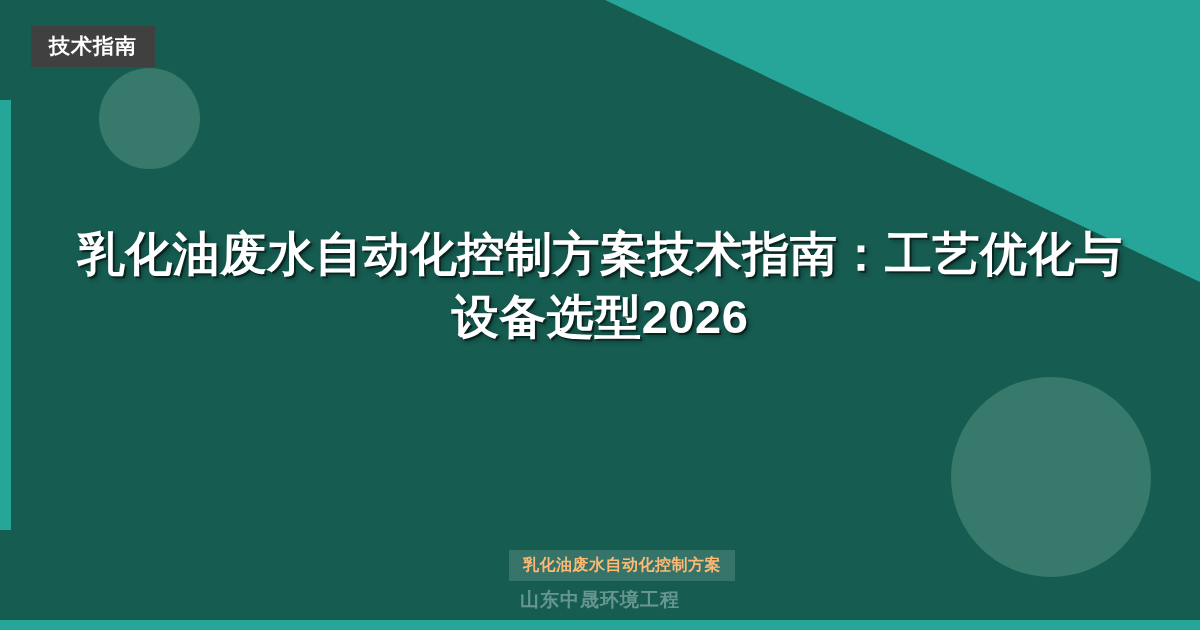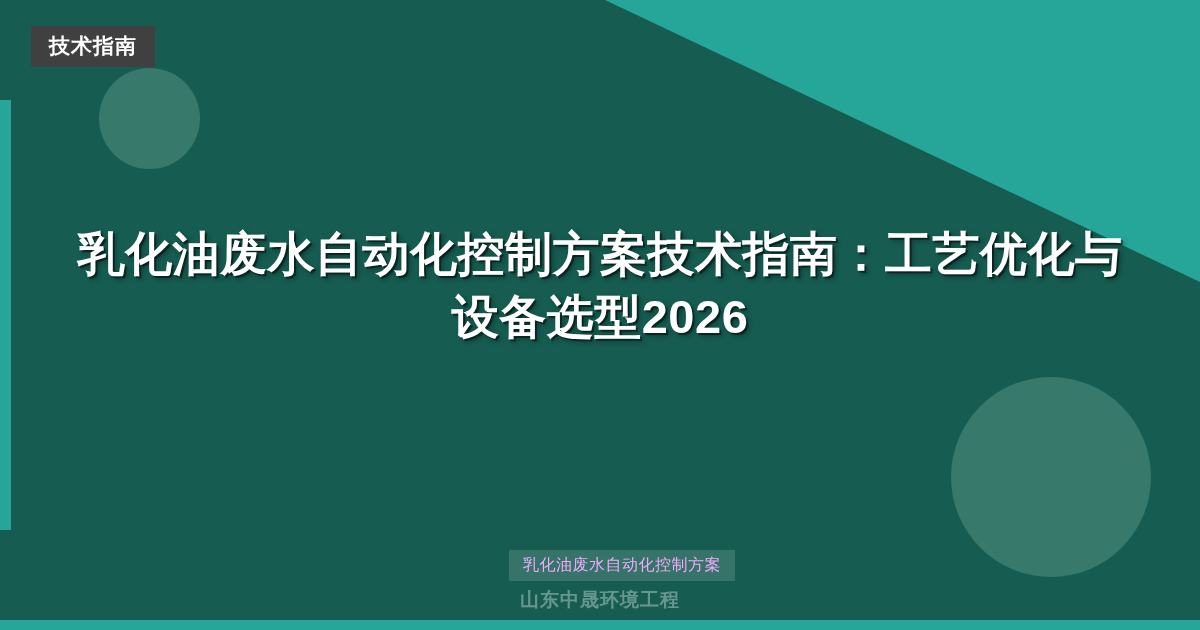--- a/index.html
+++ b/index.html
@@ -110,23 +110,23 @@
     position: absolute;
     left: 0;
     right: 0;
     bottom: 18px;
     text-align: center;
   }
   .footer-chip {
     display: inline-block;
     padding: 5px 14px 7px 14px;
     background: rgba(255,255,255,0.14);
-    color: #f0abfc;
+    color: #fdba74;
     font-size: 16px;
-    font-weight: normal;
+    font-weight: bold;
     letter-spacing: 0.5px;
     line-height: 1.2;
     white-space: nowrap;
     margin-left: 44px;
   }
   .footer-company {
     margin-top: 8px;
     color: rgba(215,230,226,0.42);
     font-size: 19px;
     font-weight: bold;

